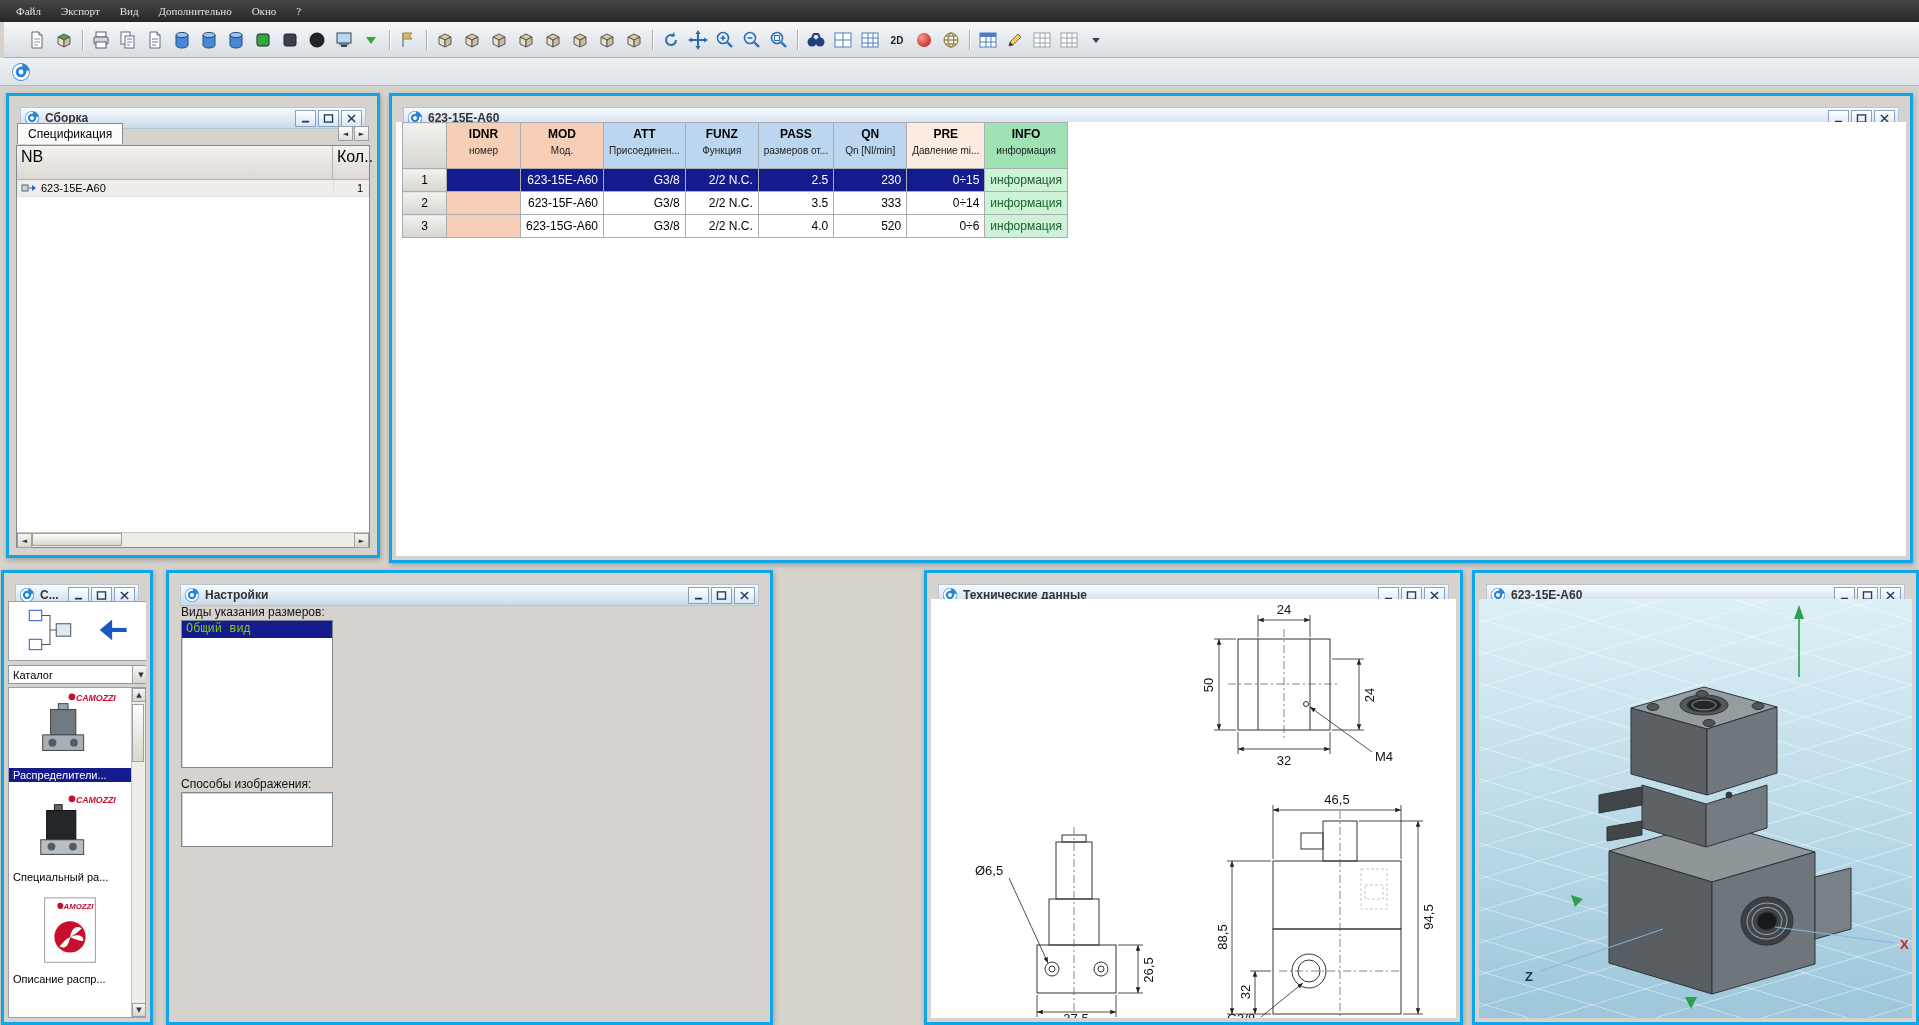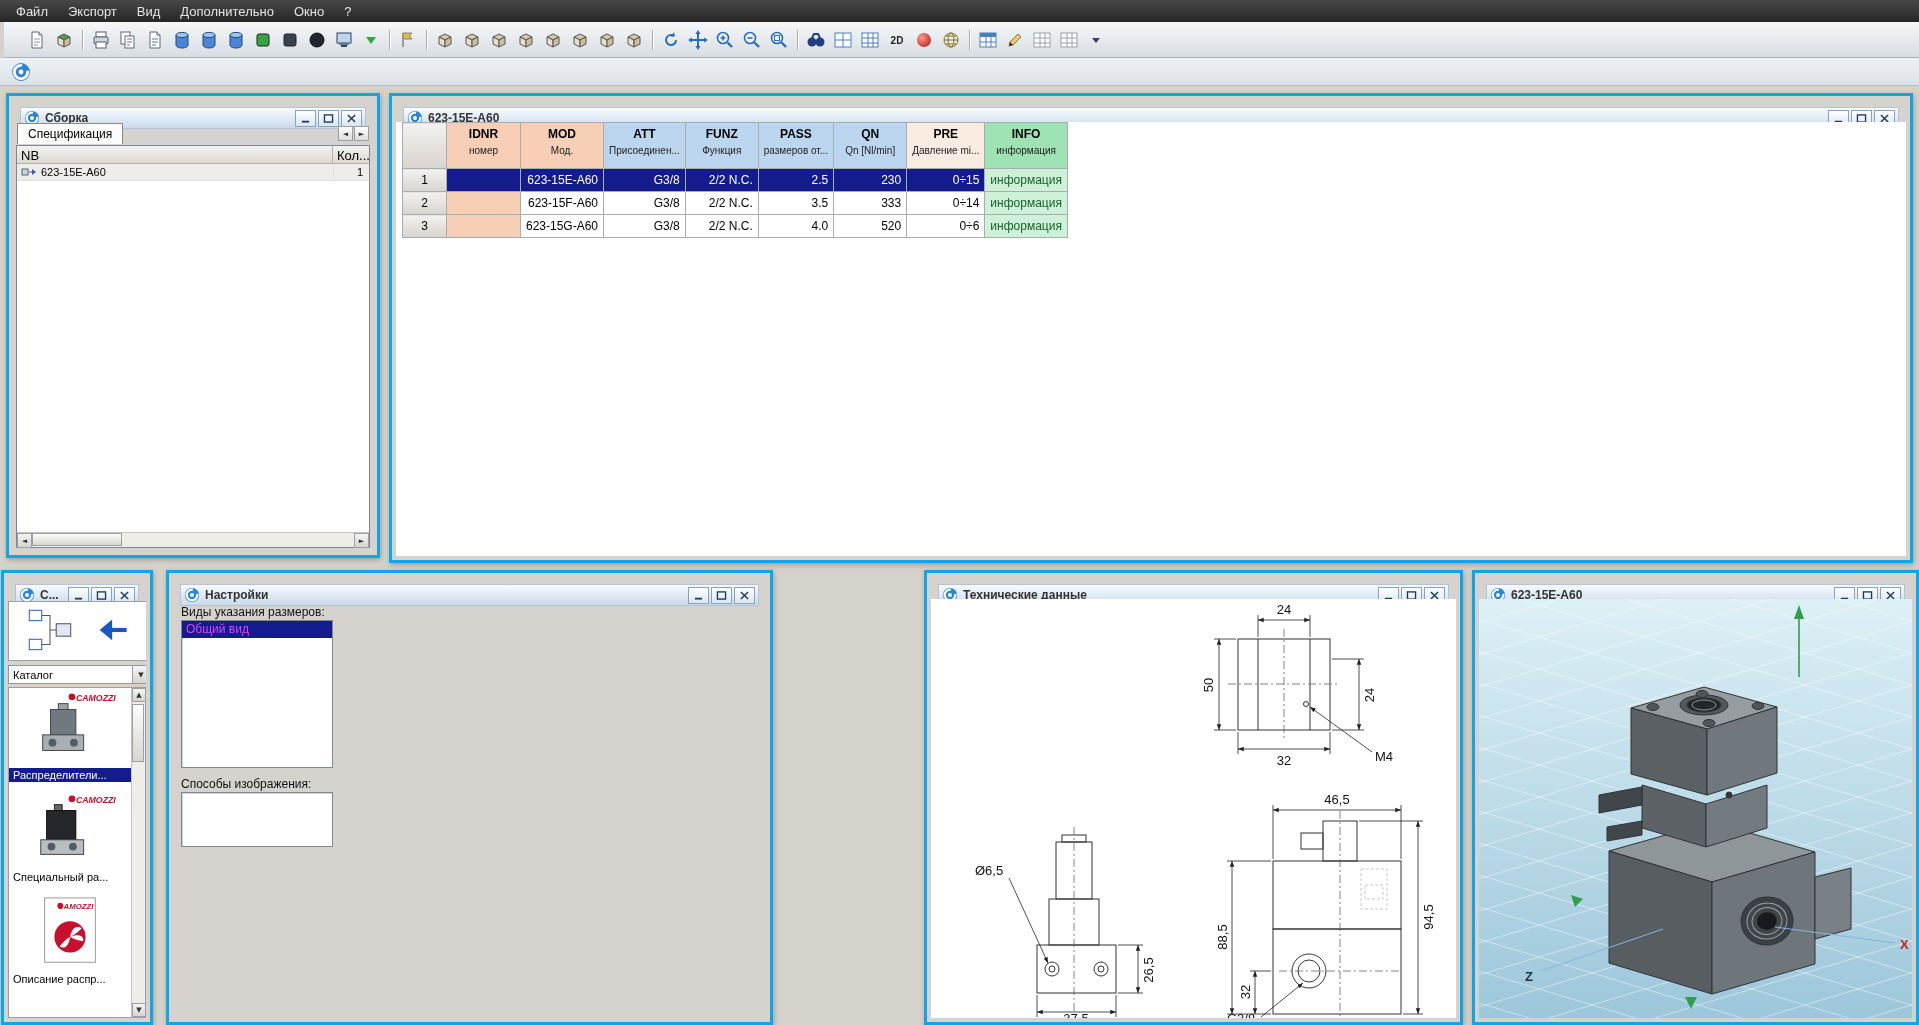--- a/index.html
+++ b/index.html
@@ -6,21 +6,21 @@
   html,body { margin:0; padding:0; }
   body {
     width:1919px; height:1025px; overflow:hidden; position:relative;
     font-family:"Liberation Sans", sans-serif; background:#d5d2cb; font-size:12px;
   }
   
   .menubar {
     position:absolute; left:0; top:0; width:1919px; height:22px;
     background:linear-gradient(#474747,#262626); display:flex; align-items:center; padding-left:6px;
   }
-  .menu-item { color:#e3e3e3; font-size:13px; padding:2px 10px; cursor:default; }
+  .menu-item { color:#e3e3e3; font-size:11px; padding:2px 10px; cursor:default;font-family:Liberation Serif, serif; }
   .toolbar {
     position:absolute; left:4px; top:22px; width:1919px; height:36px;
     background:linear-gradient(#f6f8fa,#d8dde2); border-bottom:1px solid #aab0b6;
     display:flex; align-items:center; padding-left:20px; gap:1px;
   }
   .toolbar2 {
     position:absolute; left:0; top:58px; width:1919px; height:28px;
     background:linear-gradient(#eef1f4,#dde2e7); border-bottom:1px solid #b4bac0;
     display:flex; align-items:center; padding-left:8px;
   }
@@ -52,21 +52,21 @@
     position:absolute; left:4px; top:1px; height:21px; background:#fcfcfa;
     border:1px solid #8a8a8a; border-bottom:none; padding:3px 10px 0; font-size:12px;
   }
   .tabnav { position:absolute; right:4px; top:4px; display:flex; gap:1px; }
   .tnb {
     width:15px; height:15px; border:1px solid #9aa0a6; background:linear-gradient(#fff,#ddd);
     font-size:7px; display:flex; align-items:center; justify-content:center; color:#333;
     font-family:"DejaVu Sans", sans-serif;
   }
   .asm-list { position:absolute; left:3px; top:23px; right:3px; bottom:3px; background:#fff; border:1px solid #7f8890; }
-  .asm-hdr { display:flex; height:18px; background:linear-gradient(#f4f3f1,#dcd9d3); border-bottom:1px solid #b5b2ac; font-size:13px; }
+  .asm-hdr { display:flex; height:34px; background:linear-gradient(#f4f3f1,#dcd9d3); border-bottom:1px solid #b5b2ac; font-size:16px; }
   .asm-hdr .c1 { flex:1; padding:2px 4px; border-right:1px solid #b5b2ac; }
   .asm-hdr .c2 { width:36px; padding:2px 4px; }
   .asm-row { display:flex; height:17px; font-size:11px; align-items:center; background:#efedea; border-bottom:1px solid #e2e0dc; }
   .asm-row .c1 { flex:1; display:flex; align-items:center; gap:4px; padding:0 4px; overflow:hidden; }
   .asm-row .c2 { width:36px; text-align:right; padding:0 6px; border-left:1px solid #e2e0dc; }
   .part-ico svg { width:16px; height:12px; display:block; }
   .hscroll { position:absolute; left:0; right:0; bottom:0; height:15px; display:flex; background:#efede8; border-top:1px solid #c8c5bf; }
   .vscroll { position:absolute; right:0; top:0; bottom:0; width:14px; display:flex; flex-direction:column; background:#efede8; border-left:1px solid #c8c5bf; }
   .sbtn {
     width:15px; height:15px; flex:0 0 auto; background:linear-gradient(#f6f5f3,#d7d4cd); border:1px solid #9aa0a6;
@@ -104,21 +104,21 @@
   .cat-items { position:absolute; left:0; top:0; right:14px; bottom:0; overflow:hidden; }
   .cat-item { position:absolute; left:0; right:0; }
   .thumb { width:100px; height:78px; margin:0 auto; }
   .thumb svg { width:100%; height:100%; }
   .cat-label { font-size:11px; padding:1px 4px; white-space:nowrap; overflow:hidden; }
   .cat-label.sel { background:var(--selection); color:#fff; }
   
   .set-label { position:absolute; font-size:12px; color:#111; }
   .listbox { position:absolute; background:#fff; border:1px solid #7f8890; box-shadow:inset 1px 1px 0 #cfd4d9; }
   .lbitem { height:17px; font-size:12px; padding:1px 4px; }
-  .lbitem.sel { background:var(--selection); color:#d946ef; }
+  .lbitem.sel { background:var(--selection); color:#84cc16;font-family:Liberation Mono, monospace; }
   
   .fillsvg { position:absolute; left:0; top:0; }
   text { font-family:"Liberation Sans", sans-serif; }
 </style>
 </head>
 <body>
 
 <div class="menubar">
   <span class="menu-item">Файл</span>
   <span class="menu-item">Экспорт</span>

